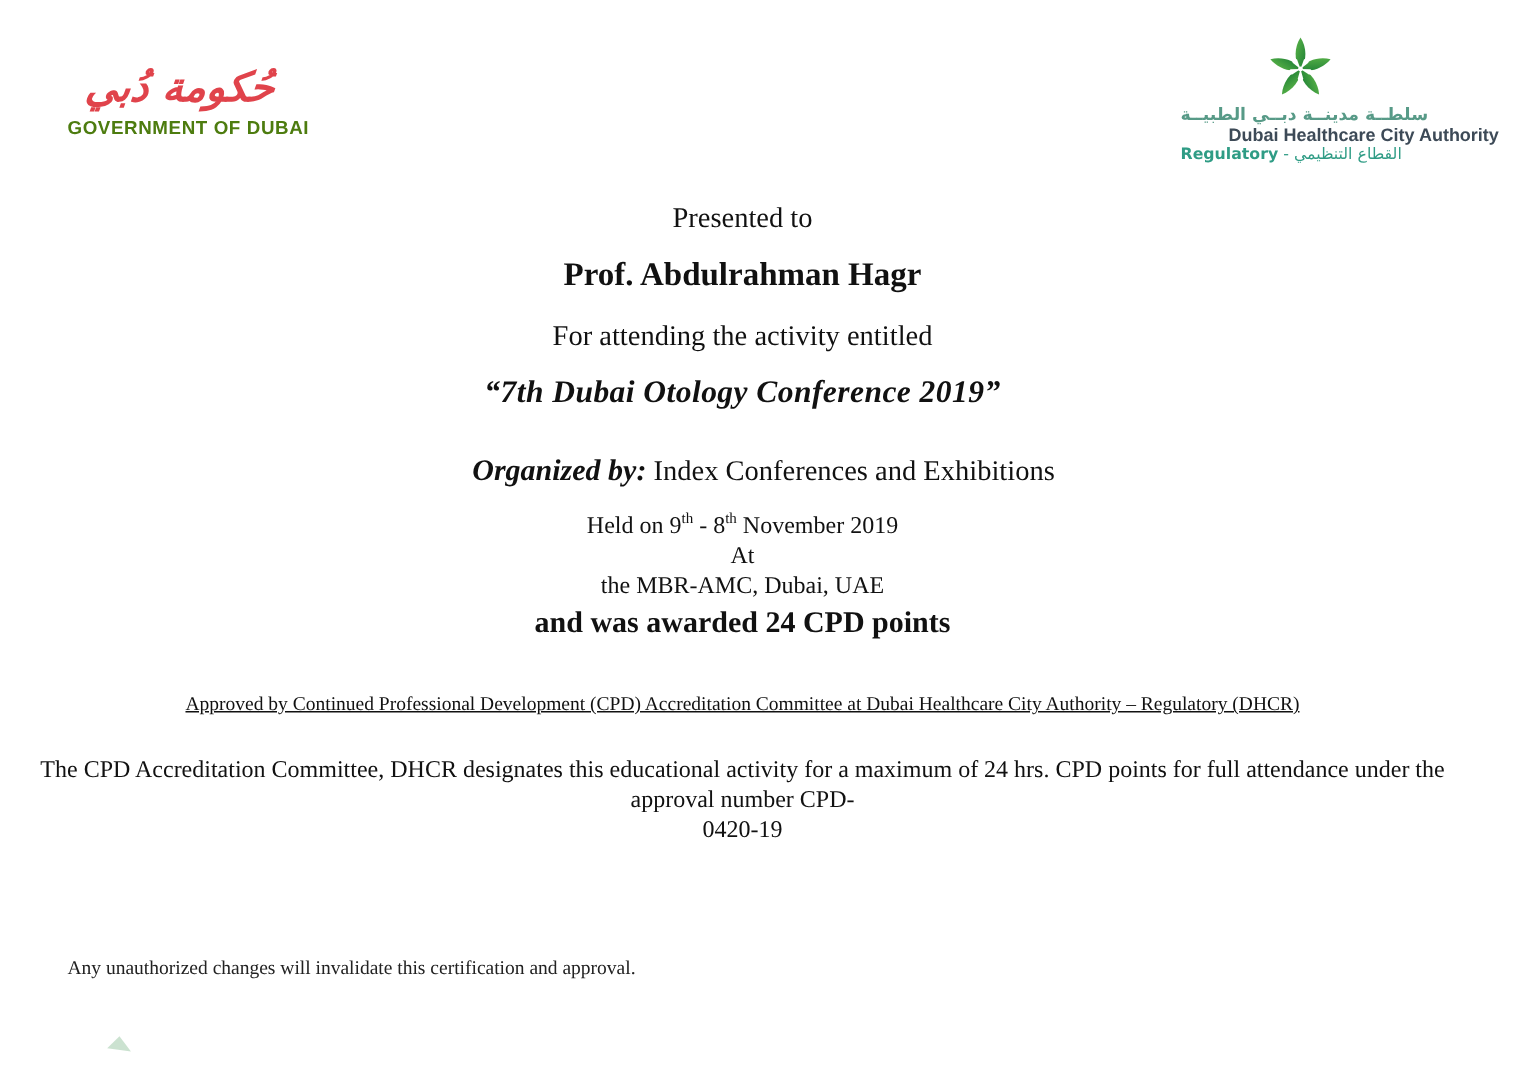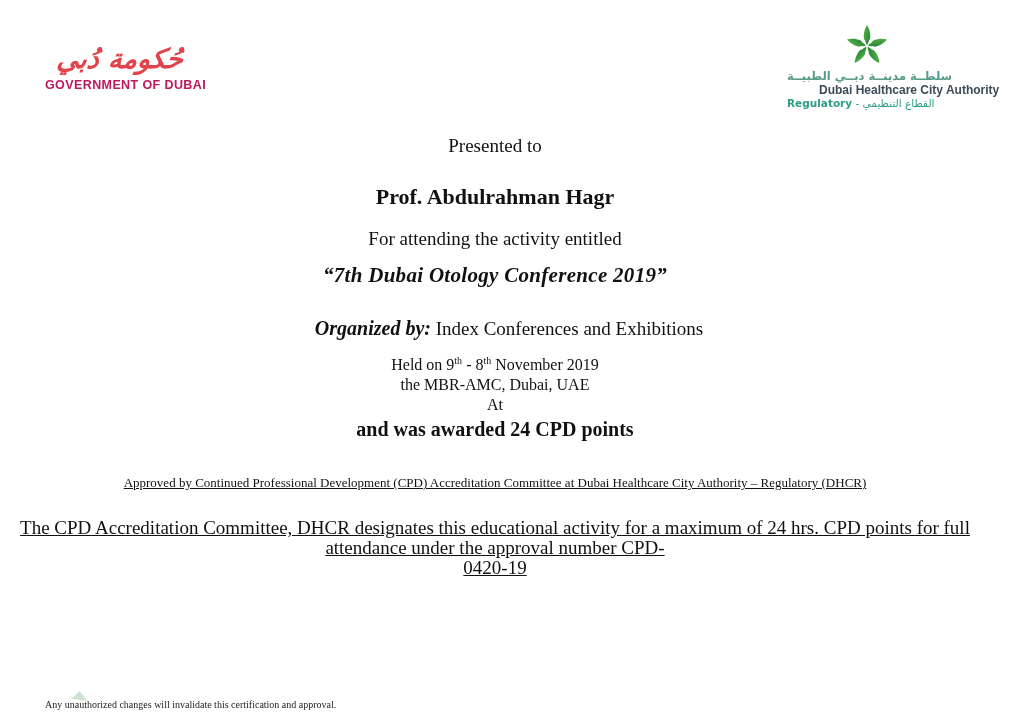--- a/index.html
+++ b/index.html
@@ -31,21 +31,21 @@
     font-size: 27px;
     font-weight: bold;
     font-style: italic;
     line-height: 1.1;
     display: block;
     transform: skewX(-6deg);
     letter-spacing: 1px;
   }
   .gov-label {
     font-family: "Liberation Sans", "DejaVu Sans", sans-serif;
-    color: #be185d;
+    color: #4d7c0f;
     font-weight: bold;
     font-size: 12.5px;
     letter-spacing: 0.4px;
     display: block;
     margin-top: 4px;
     white-space: nowrap;
   }
   .dhca-logo {
     text-align: left;
     width: 160px;
@@ -86,37 +86,37 @@
     width: 990px;
     text-align: center;
   }
   .title {
     margin-top: 26px;
     font-size: 23px;
     font-weight: bold;
     letter-spacing: 0.3px;
   }
   .presented { margin-top: 23px; font-size: 19px; }
-  .recipient { margin-top: 27px; font-size: 22px; font-weight: bold; }
+  .recipient { margin-top: 13px; font-size: 22px; font-weight: bold; }
   .attending { margin-top: 18px; font-size: 19px; }
   .activity { margin-top: 13px; font-size: 21px; font-weight: bold; font-style: italic; letter-spacing: 0.3px; }
   .organized { margin-top: 29px; font-size: 19px; }
   .organized .org-label { font-weight: bold; font-style: italic; font-size: 20px; margin-left: 28px; }
   .held-block { margin-top: 15px; font-size: 16px; line-height: 20px; }
   .held-block sup { font-size: 10px; vertical-align: super; line-height: 0; }
   .awarded { margin-top: 3px; font-size: 20px; font-weight: bold; }
   .approved { margin-top: 34px; font-size: 13px; text-decoration: underline; }
-  .designation { margin-top: 27px; font-size: 19px; line-height: 20px; text-decoration: underline; }
+  .designation { margin-top: 27px; font-size: 16px; line-height: 20px; }
 
   
   .footer-note {
     position: absolute;
     left: 45px;
-    top: 699px;
-    font-size: 10px;
+    top: 637px;
+    font-size: 13px;
     color: #222222;
   }
   .artifact-triangle {
     position: absolute;
     left: 72px;
     top: 691px;
     width: 0; height: 0;
     border-left: 7px solid transparent;
     border-right: 9px solid transparent;
     border-bottom: 9px solid rgba(140, 190, 150, 0.45);
@@ -178,22 +178,22 @@
   <div class="activity">“7th Dubai Otology Conference 2019”</div>
 
   <div class="organized">
     <span class="org-label">Organized by:</span><span> Index Conferences and Exhibitions</span>
   </div>
 
   <div class="held-block">
     <div>
       <span>Held on 9</span><sup>th</sup><span> - 8</span><sup>th</sup><span> November 2019</span>
     </div>
+    <div>At</div>
     <div>the MBR-AMC, Dubai, UAE</div>
-    <div>At</div>
   </div>
 
   <div class="awarded">and was awarded 24 CPD points</div>
 
   <div class="approved">Approved by Continued Professional Development (CPD) Accreditation Committee at Dubai Healthcare City Authority – Regulatory (DHCR)</div>
 
   <div class="designation">
     <div>The CPD Accreditation Committee, DHCR designates this educational activity for a maximum of 24 hrs. CPD points for full attendance under the approval number CPD-</div>
     <div>0420-19</div>
   </div>

